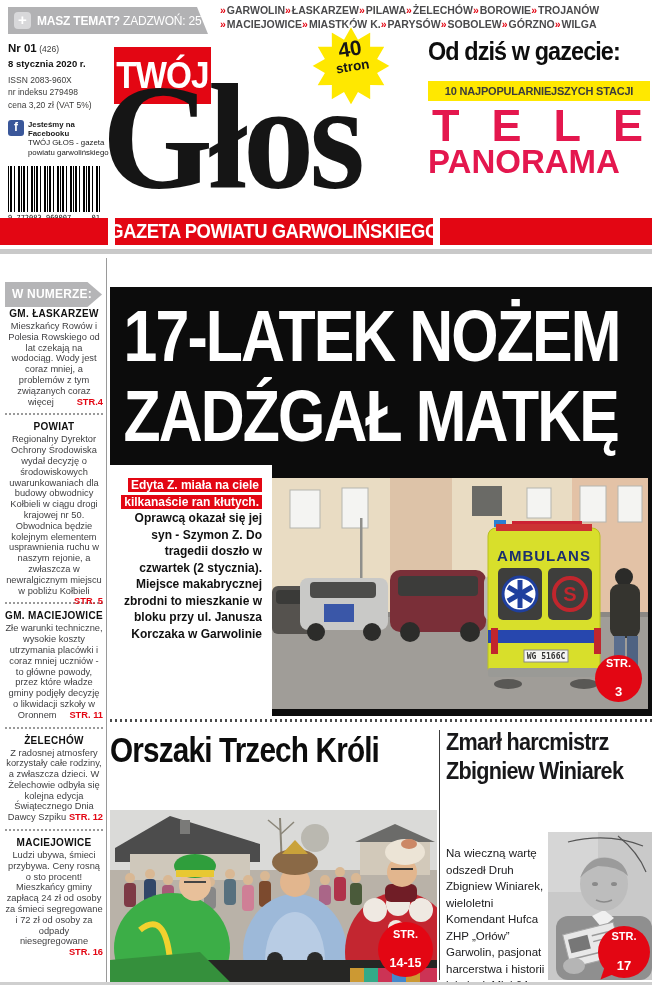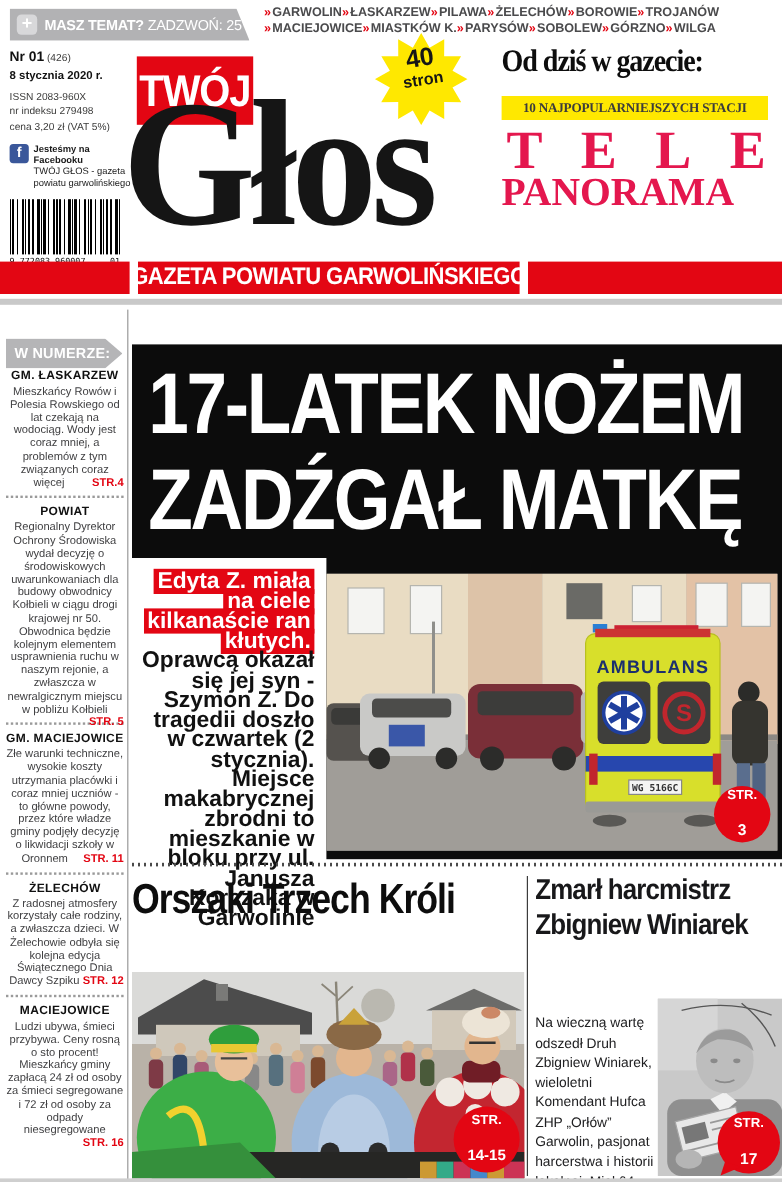--- a/index.html
+++ b/index.html
@@ -49,21 +49,21 @@
     font-weight:700; font-size:150px; line-height:1; color:#151515; letter-spacing:-5px;
     transform:scaleX(0.95); transform-origin:left top; }
 
   .star-badge { position:absolute; left:304px; top:22px; width:94px; height:86px; z-index:5; }
   .star-badge svg { position:absolute; left:0; top:0; }
   .star-text { position:absolute; left:0; top:16px; width:94px; text-align:center;
     transform:rotate(-9deg); color:#161616; font-weight:800; }
   .star-text .n { font-size:21px; line-height:22px; }
   .star-text .s { font-size:13.5px; line-height:14px; }
 
-  .promo { position:absolute; left:418px; top:36px; width:222px;font-family:Liberation Serif, serif; }
+  .promo { position:absolute; left:428px; top:36px; width:222px; }
   .promo-head { font-size:26px; font-weight:800; color:#0d0d0d; letter-spacing:-1px;
     transform:scaleX(0.9); transform-origin:left; white-space:nowrap; }
   .promo-bar { margin-top:14px; background:#ffe800; padding:4px 4px; font-size:11px; font-weight:800;
     color:#3c3c3b; text-align:center; white-space:nowrap; letter-spacing:-0.2px; }
   .promo-tele { color:#e4174e; font-weight:800; font-size:45px; line-height:44px;
     letter-spacing:32px; margin-top:3px; margin-right:-32px; white-space:nowrap; padding-left:4px; }
   .promo-pano { color:#e4174e; font-weight:800; font-size:33px; line-height:32px;
     letter-spacing:0px; margin-top:-2px; white-space:nowrap; }
   .promo-sub { margin-top:8px; font-size:11.5px; color:#3c3c3b; white-space:nowrap; }
 
@@ -88,21 +88,21 @@
   .sb-page { color:#e30613; font-weight:800; float:right; }
   .v-divider { position:absolute; left:106px; top:258px; width:1px; height:727px; background:#9a9a9a; }
 
   
   .hero { position:absolute; left:110px; top:287px; width:542px; }
   .hero-head { background:#0c0c0c; height:178px; display:flex; flex-direction:column;
     justify-content:center; }
   .hl { color:#fff; font-weight:800; font-size:64px; line-height:80px; letter-spacing:-2px;
     transform:scale(0.95,1.12); white-space:nowrap; }
   .hero-body { display:flex; background:#fff; }
-  .lead { width:162px; padding:12px 10px 0 2px; text-align:right; font-size:19px; font-weight:700;
+  .lead { width:162px; padding:12px 10px 0 2px; text-align:right; font-size:12px; font-weight:700;
     line-height:16.5px; color:#111; }
   .lead .hl-red { background:#e30613; color:#fff; padding:0 3px;
     -webkit-box-decoration-break:clone; box-decoration-break:clone; }
   .photo1 { position:relative; width:380px; height:251px; background:#0c0c0c; padding:13px 4px 7px 0; }
   .photo1 svg { display:block; width:376px; height:231px; }
 
   .badge { position:absolute; background:#e30613; color:#fff; border-radius:50%;
     display:flex; flex-direction:column; align-items:center; justify-content:center;
     font-weight:800; line-height:1.05; z-index:6;gap:16px; }
   .badge .b1 { font-size:11px; }

